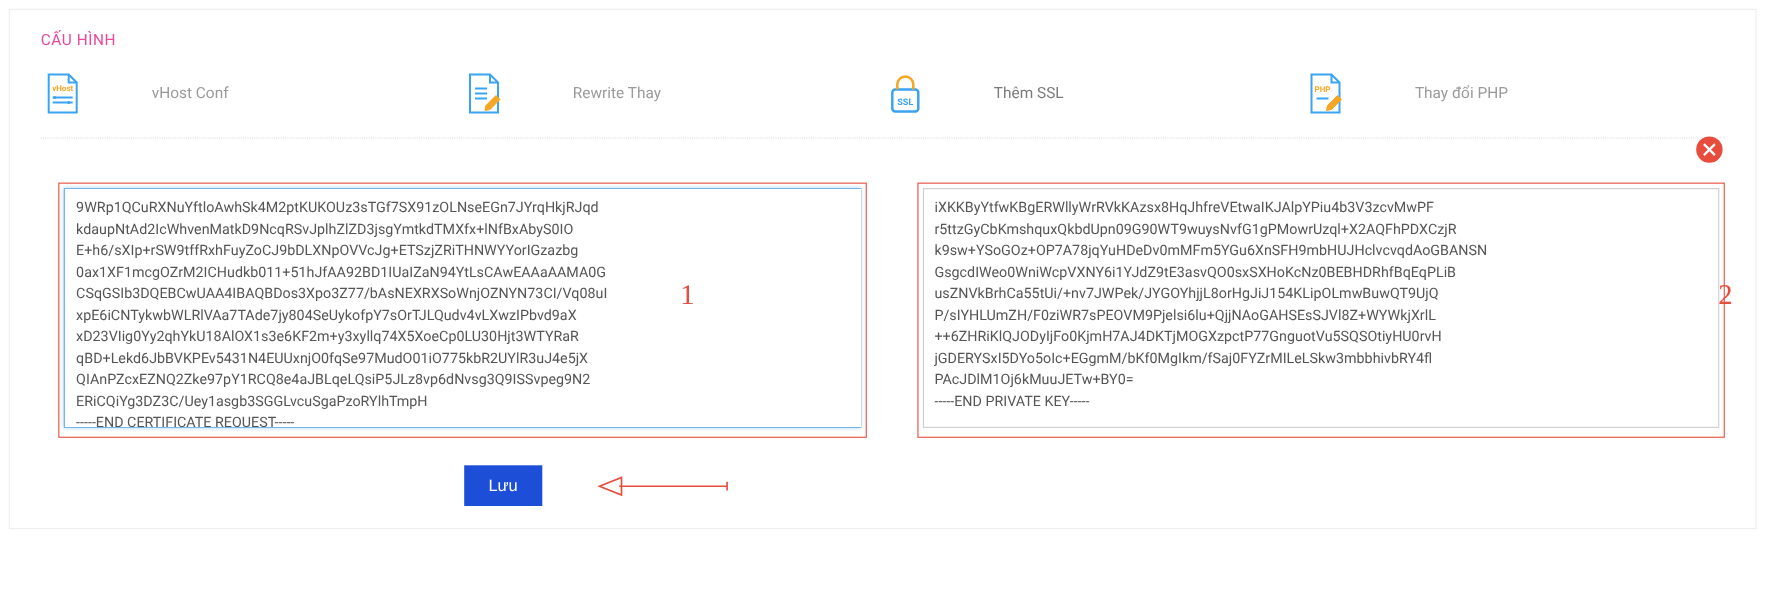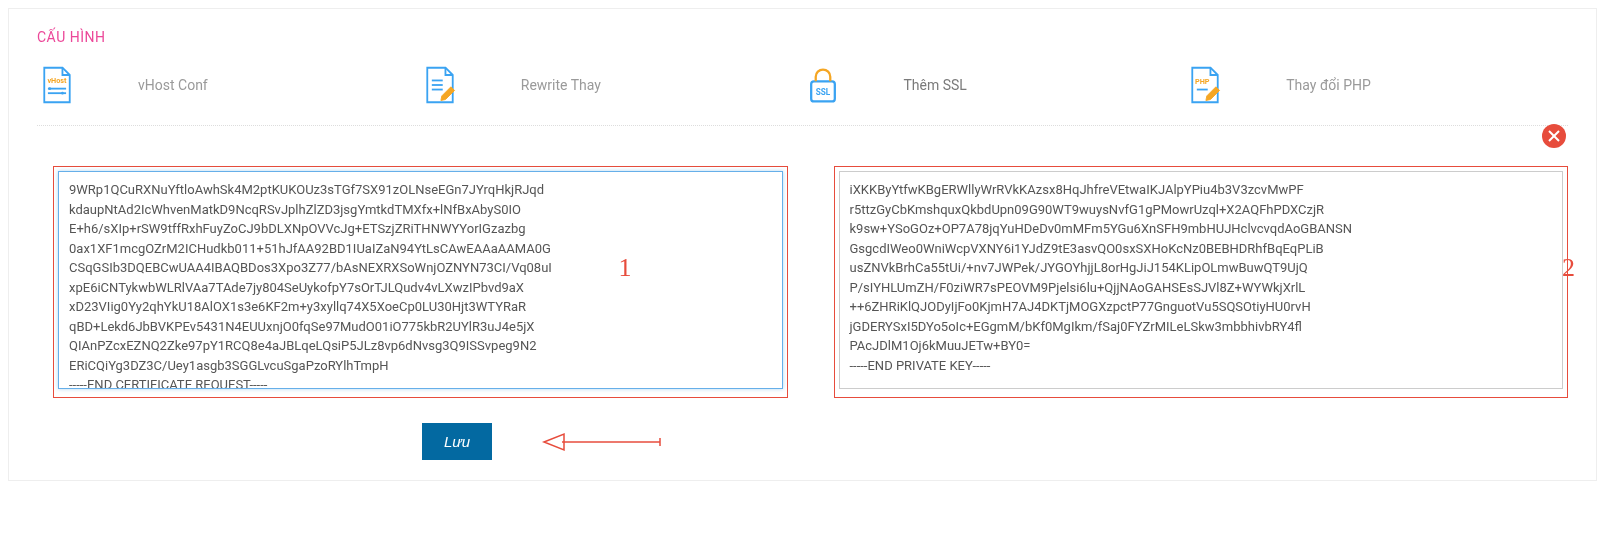--- a/index.html
+++ b/index.html
@@ -118,27 +118,26 @@
       top: 86px;
     }
     .footer {
       display: flex;
       align-items: center;
       gap: 50px;
       padding: 15px 28px 0;
     }
     .save-btn {
       margin-left: 385px;
-      background: #0369a1;
+      background: #1d4ed8;
       color: #fff;
       border: none;
       padding: 10px 22px;
       font-size: 15px;
       cursor: pointer;
-      font-style: italic;
     }
     .arrow-annotation {
       display: inline-flex;
       align-items: center;
     }
     .arrow-annotation svg {
       overflow: visible;
     }
   </style>
 </head>

